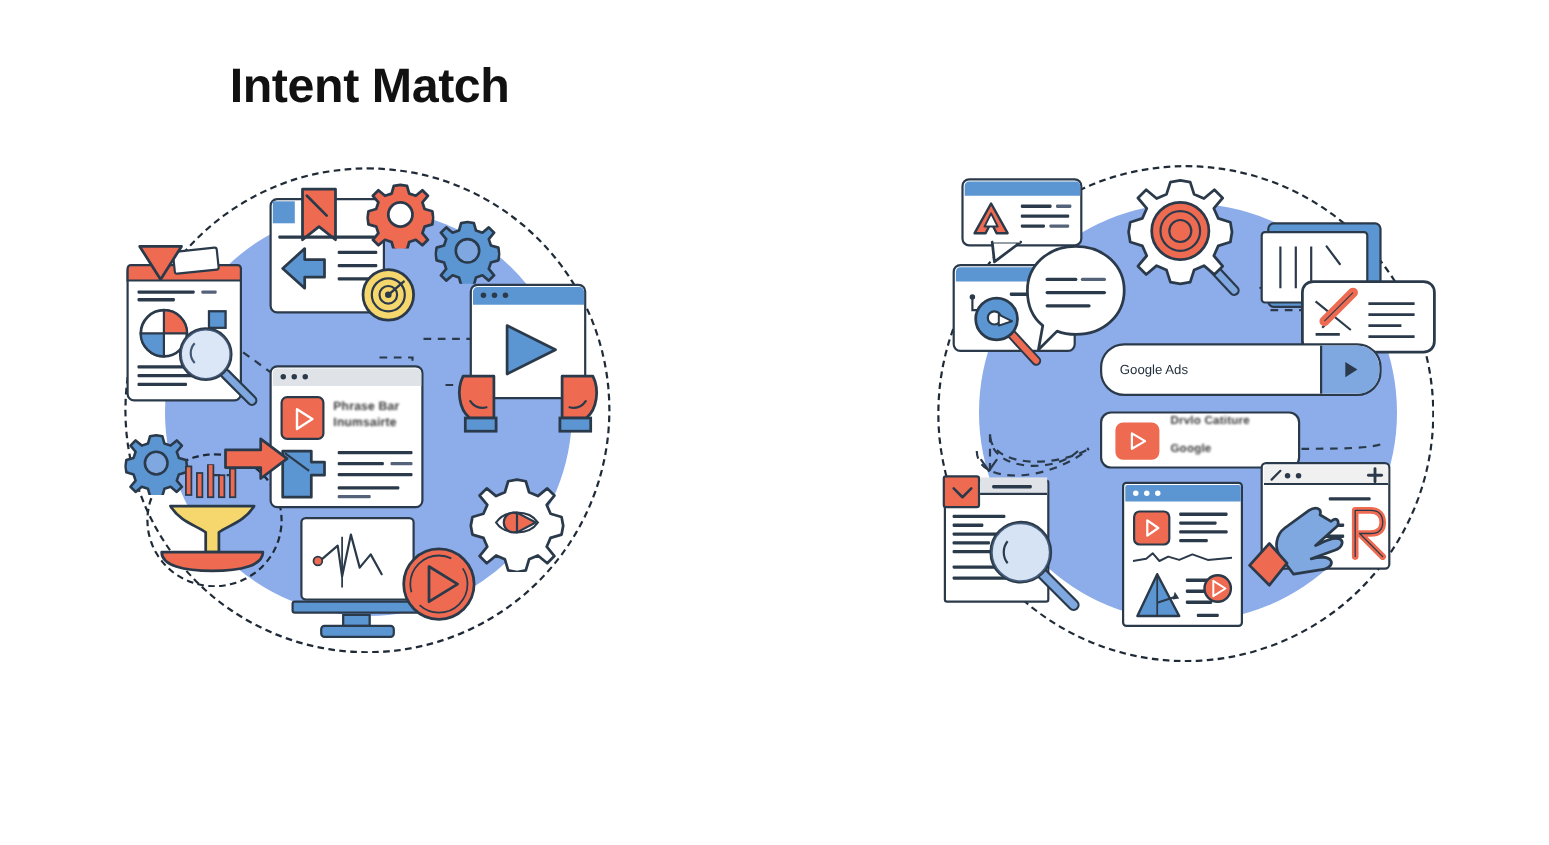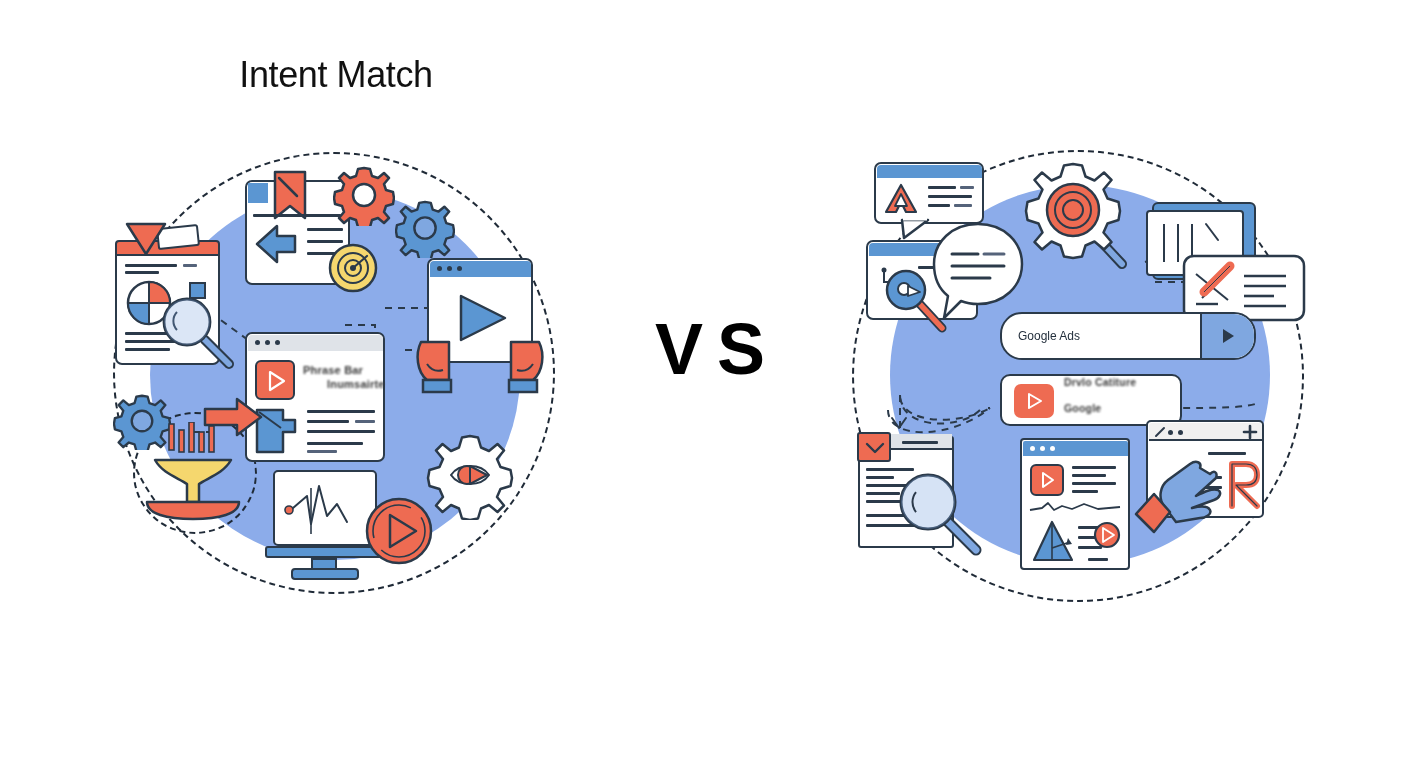--- a/index.html
+++ b/index.html
@@ -9,22 +9,22 @@
     background:#ffffff;
     font-family:"Liberation Sans","DejaVu Sans",sans-serif;
     overflow:hidden;
     position:relative;
   }
   .stage{position:relative;width:1408px;height:768px;}
 
   
   .title{
     position:absolute;
-    font-size:36px;
-    font-weight:normal;
+    font-size:44px;
+    font-weight:bold;
     color:#111111;
     letter-spacing:-0.4px;
     text-align:center;
     white-space:nowrap;
   }
   #title-left{left:0;width:672px;top:54px;}
   #title-right{left:736px;width:672px;top:54px;}
 
   .vs{
     position:absolute;
@@ -122,21 +122,20 @@
   .blurtext.sm{font-size:10.5px;line-height:12.5px;}
 </style>
 </head>
 <body>
 
 <div class="stage">
 
   <div class="title" id="title-left">Intent Match</div>
 
 
-  <div class="vs">VS</div>
 
   <div class="panel" id="panel-left">
 
     <div class="blue-circle" id="circle-left"></div>
     <div class="dashed-ring" id="ring-left"></div>
     <div class="dashed-ring-small"></div>
 
     <svg class="ob" style="left:0;top:0;width:480px;height:470px;">
       <path d="M105 165 L160 205" stroke="#2b3a4a" stroke-width="2" stroke-dasharray="7 6" fill="none"></path>
       <path d="M88 180 L120 150" stroke="#2b3a4a" stroke-width="2" stroke-dasharray="7 6" fill="none"></path>
@@ -247,21 +246,21 @@
       <div class="dots" style="left:10px;top:8px;">
           <i></i>
           <i></i>
           <i></i>
         </div>
       <div class="ob redfill" style="left:10px;top:28px;width:40px;height:40px;border:2.5px solid #2b3a4a;border-radius:6px;"></div>
       <svg class="ob" style="left:22px;top:38px;" width="20" height="22" viewBox="0 0 20 22">
         <path d="M3 2 L17 11 L3 20 Z" fill="#EE6B52" stroke="#ffffff" stroke-width="2.2" stroke-linejoin="round"></path>
       </svg>
       <div class="blurtext" style="left:58px;top:32px;">Phrase Bar</div>
-      <div class="blurtext" style="left:58px;top:46px;margin-left:24px;">Inumsairte</div>
+      <div class="blurtext" style="left:58px;top:46px;">Inumsairte</div>
 
       <svg class="ob" style="left:8px;top:74px;" width="46" height="50" viewBox="0 0 46 50">
         <path d="M4 4 L30 4 L30 14 L42 14 L42 26 L30 26 L30 46 L4 46 Z" fill="#5B96D2" stroke="#2b3a4a" stroke-width="2.5" stroke-linejoin="round"></path>
         <path d="M6 6 L28 22" stroke="#2b3a4a" stroke-width="2"></path>
       </svg>
       <div class="bar" style="left:62px;top:78px;width:68px;"></div>
       <div class="bar" style="left:62px;top:88px;width:42px;"></div>
       <div class="bar light" style="left:110px;top:88px;width:20px;"></div>
       <div class="bar" style="left:62px;top:98px;width:68px;"></div>
       <div class="bar" style="left:62px;top:110px;width:56px;"></div>

